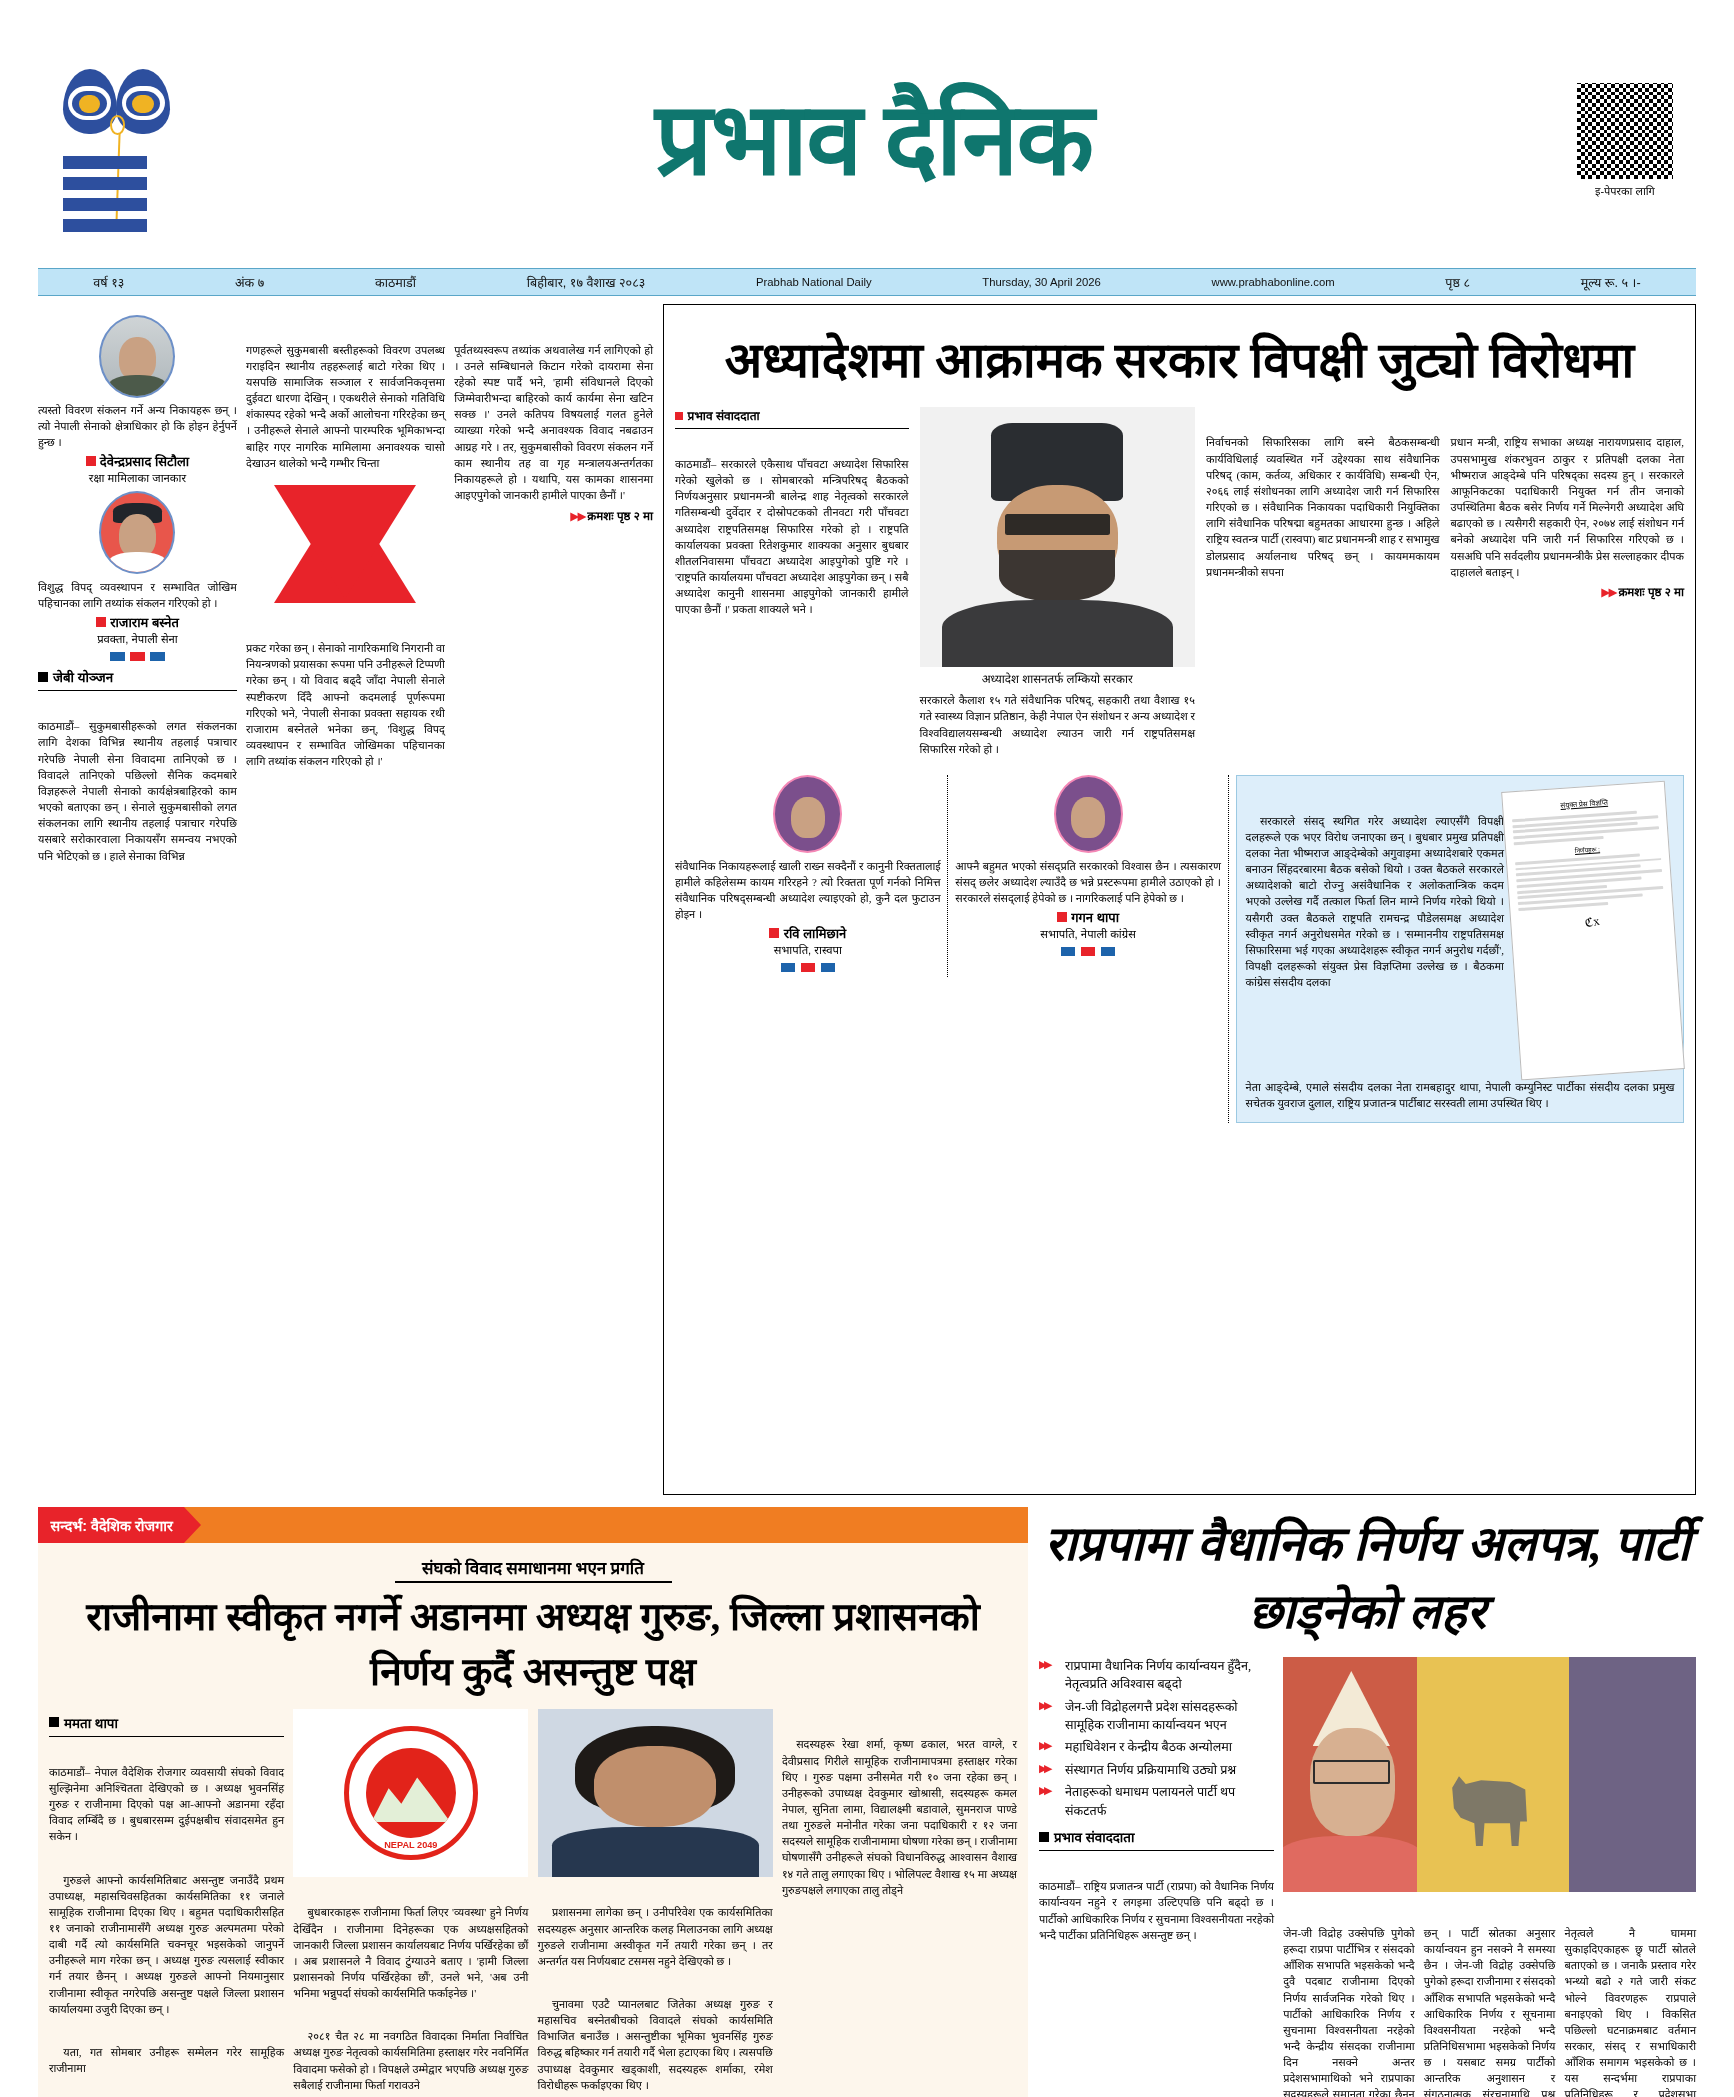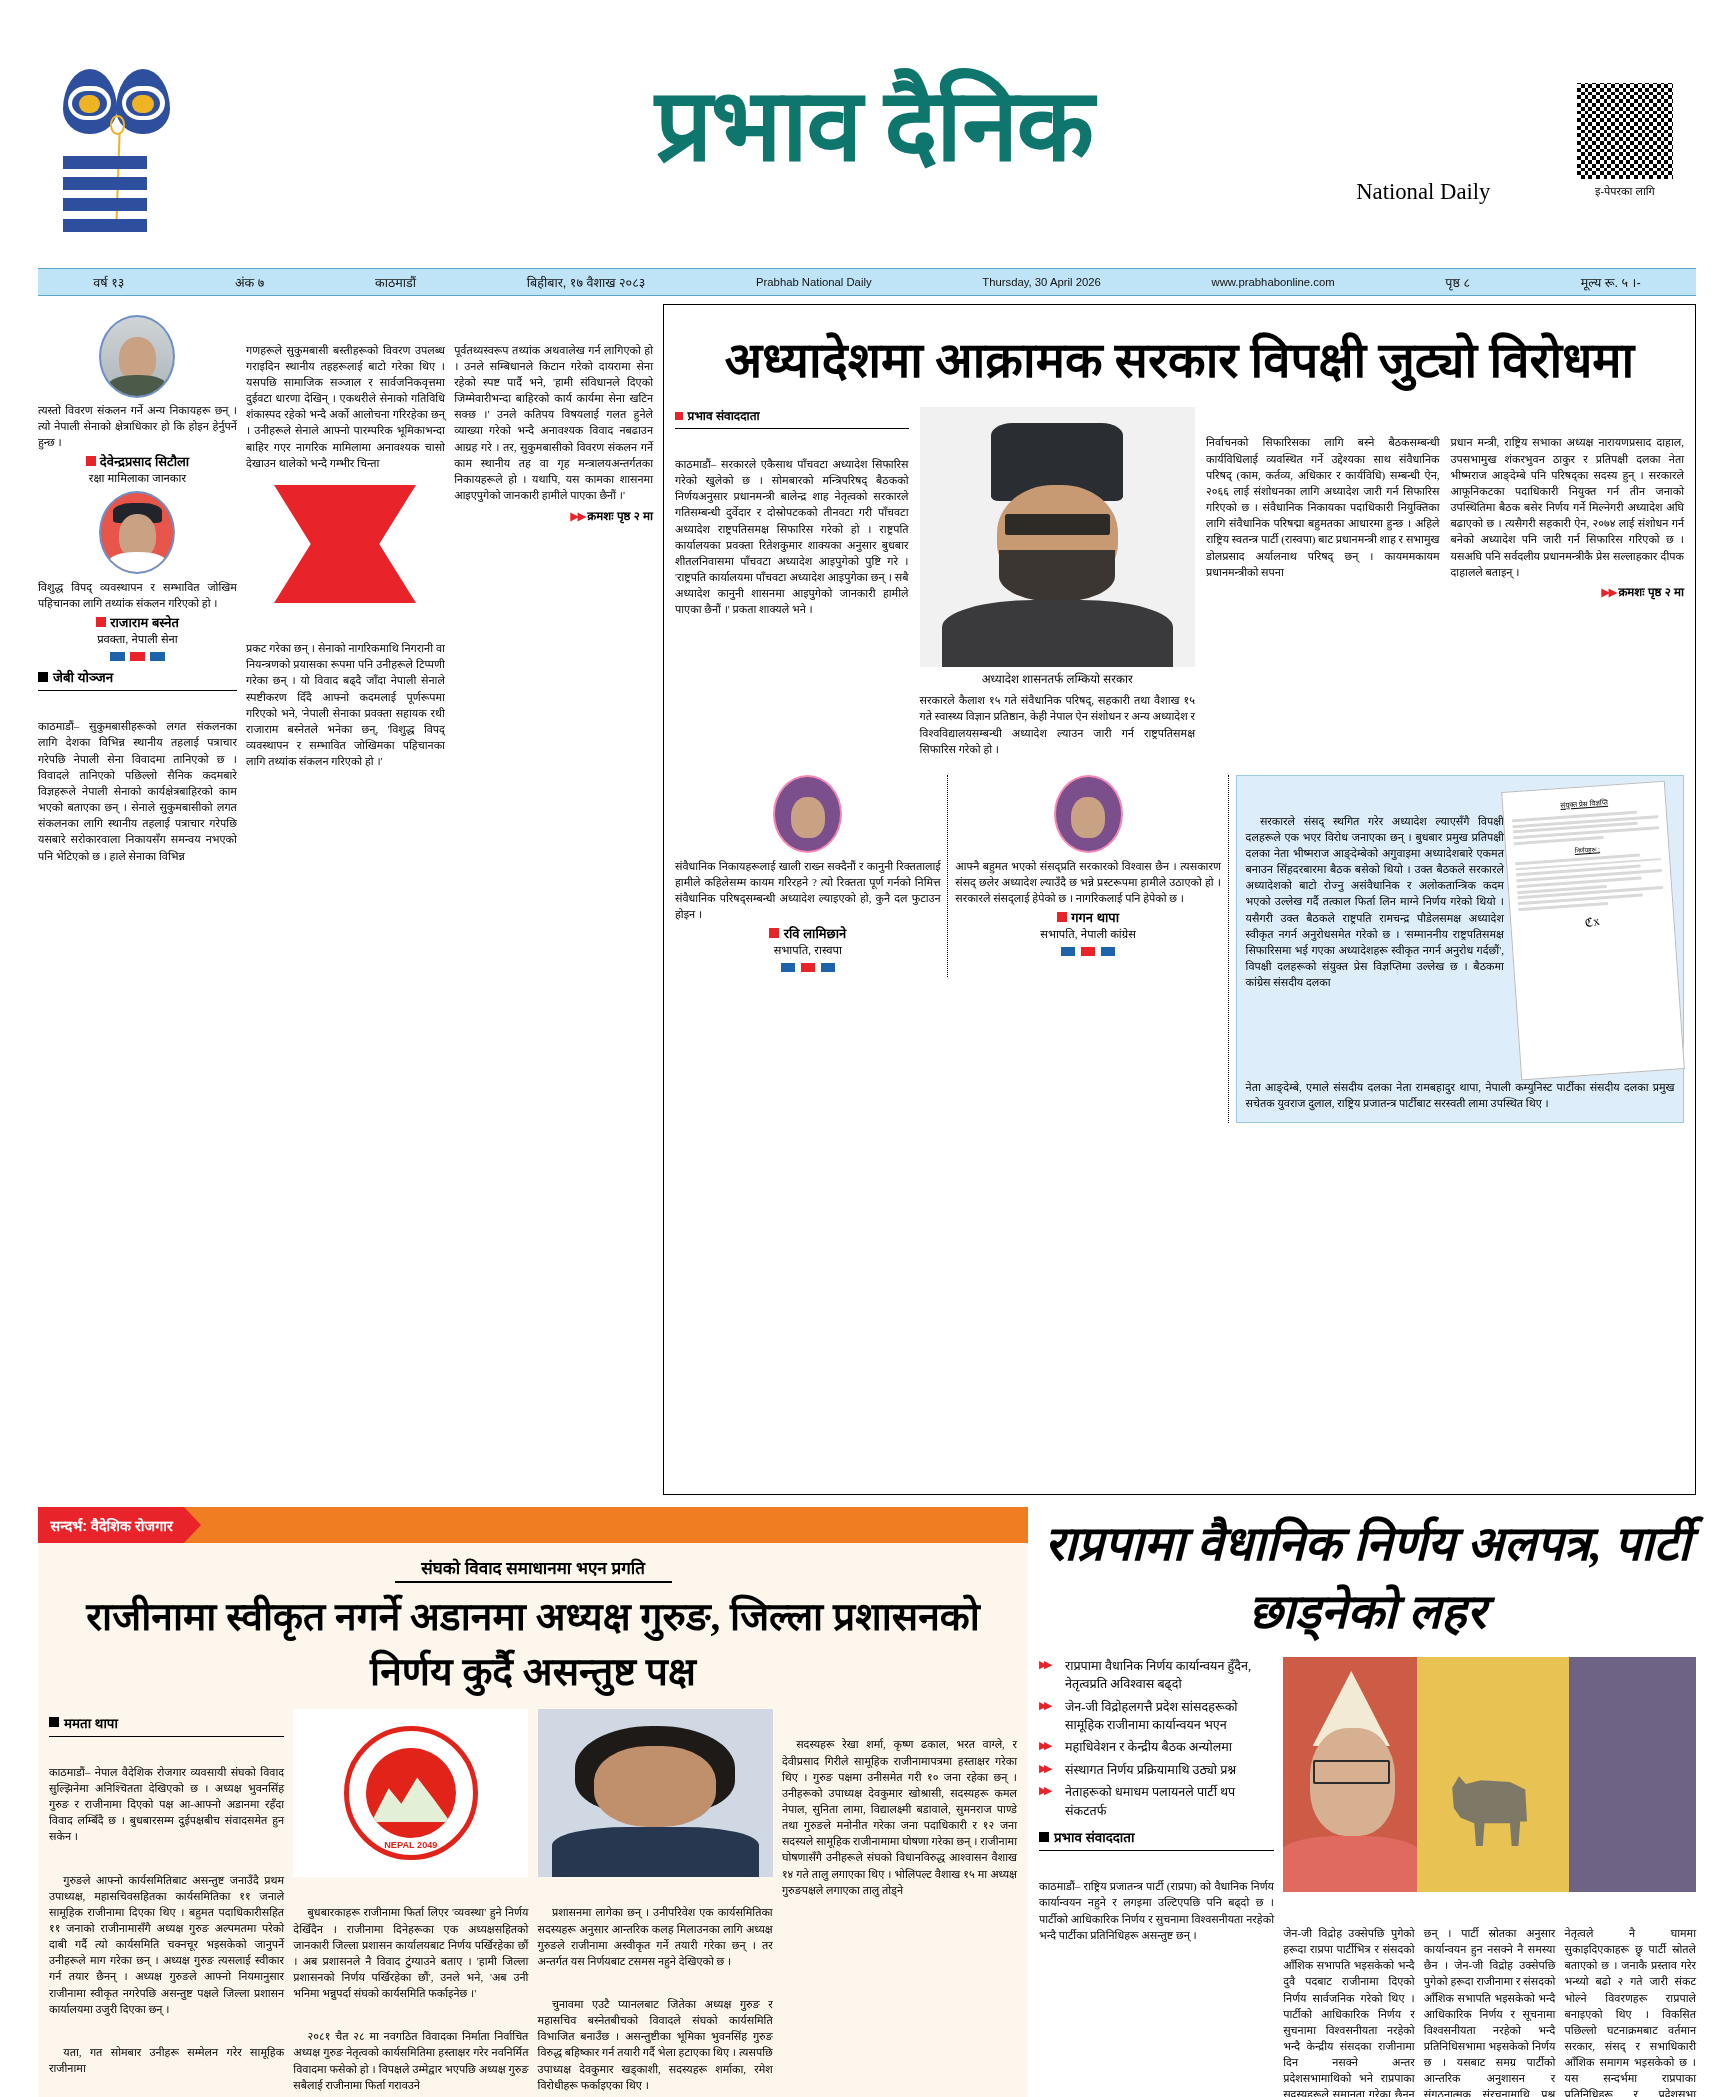--- a/index.html
+++ b/index.html
@@ -162,21 +162,21 @@
 
   .ribbon { display:flex; align-items:stretch; height: 36px; }
   .ribbon .red { background:#e8232a; color:#fff; font-weight:bold; font-size:14.3px;
      display:flex; align-items:center; padding: 0 11px 0 12.6px; position:relative; }
   .ribbon .red::after { content:""; position:absolute; right:-17.6px; top:0;
      border-top:18px solid transparent; border-bottom:18px solid transparent;
      border-left:17.6px solid #e8232a; }
   .ribbon .orange { flex:1; background:#f07d22; }
 
   .kicker { text-align:center; font-size:17px; font-weight:bold; margin: 12.6px 0 1.7px;
-     font-family:Liberation Sans, sans-serif; }
+     font-family:Liberation Serif, serif; }
   .kicker-rule { width: 277px; height:1.3px; background:#000; margin: 2.5px auto 7.6px; }
   .bl-head { font-family:"Liberation Serif",serif; font-weight:bold; font-size: 39px;
      line-height:1.4; text-align:center; padding: 0 17px 10px; }
 
   .bl-cols { display:flex; gap: 9.2px; padding: 0 11px 11px; }
   .bl-cols > div { flex:1; }
   .ph { background:#e9e9e9; position:absolute; }
   .pbox { width: 100%; height: 168px; position:relative; overflow:hidden; background:#cfd8e3; }
   .naafea { width: 100%; height: 168px; background:#fff; display:flex;
      align-items:center; justify-content:center; }
@@ -245,21 +245,20 @@
       <div class="bars">
         <div></div>
           <div></div>
           <div></div>
           <div></div>
       </div>
     </div>
 
     <div class="title-wrap">
       <div class="paper-title">प्रभाव दैनिक</div>
-      <div class="paper-sub">National Daily</div>
     </div>
 
     <div class="qr-wrap">
       <div class="qr"></div>
       <div class="qr-cap">इ-पेपरका लागि</div>
     </div>
   </div>
 
   <div class="infobar">
     <span>वर्ष १३</span>

